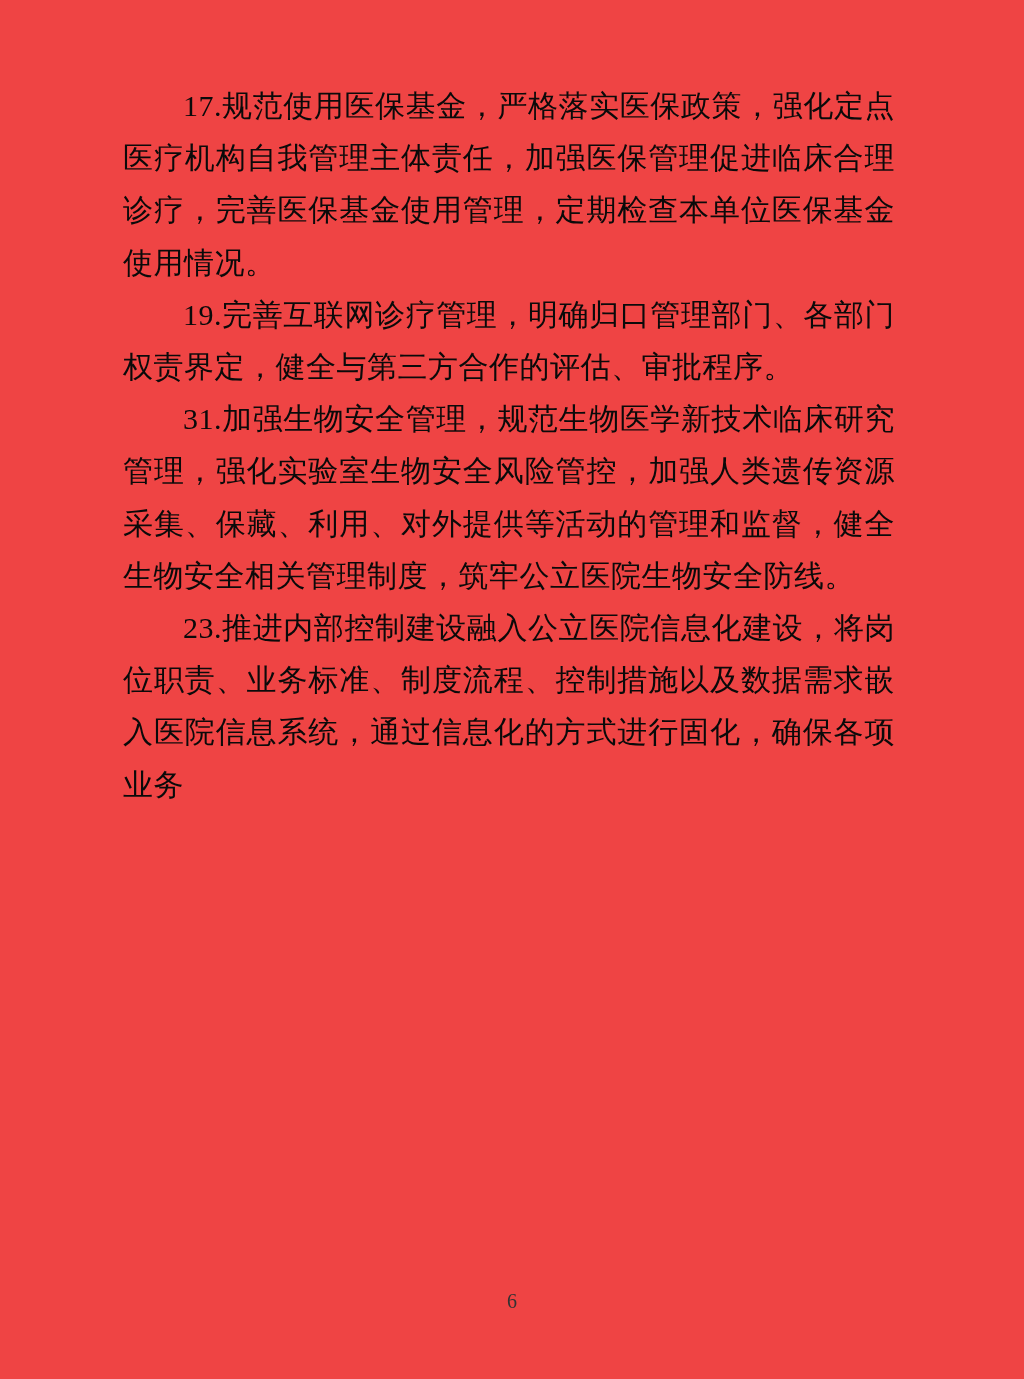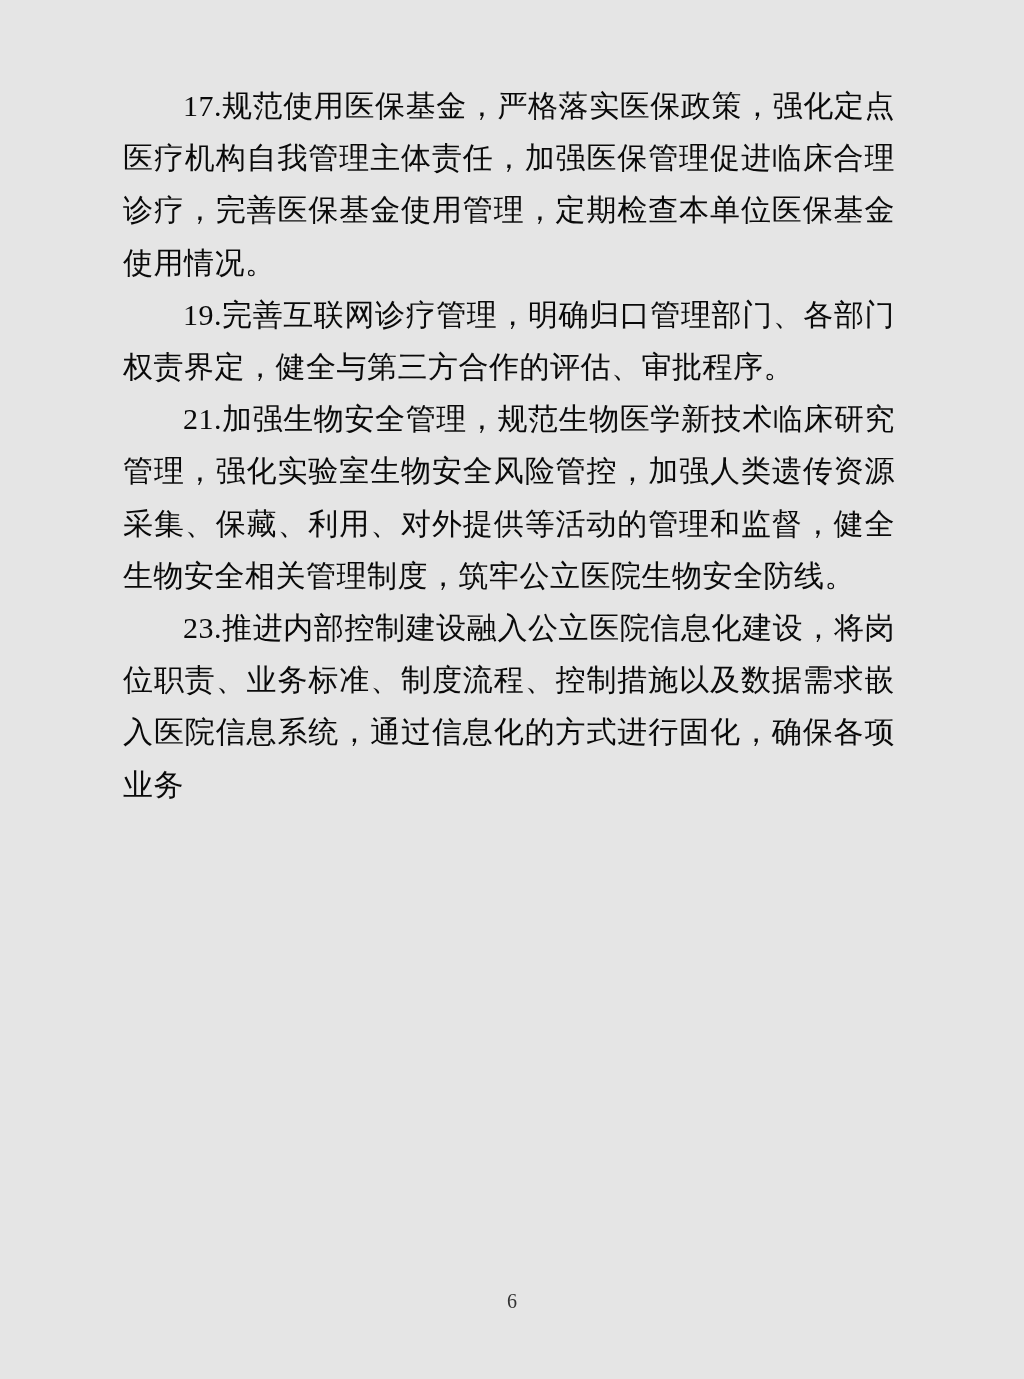--- a/index.html
+++ b/index.html
@@ -4,21 +4,21 @@
 <style>
   html, body {
     margin: 0;
     padding: 0;
     background: #ffffff;
   }
   .page {
     position: relative;
     width: 1024px;
     height: 1379px;
-    background: #e5e5e5;
+    background: #ef4444;
     overflow: hidden;
     font-family: "Liberation Serif", "DejaVu Serif", serif;
     color: #0a0a0a;
   }
   .content {
     position: absolute;
     left: 123px;
     top: 80px;
     width: 772px;
   }
@@ -47,19 +47,19 @@
     color: #333333;
   }
 </style>
 </head>
 <body>
 
 <div class="page">
   <div class="content">
     <p class="para">17.规范使用医保基金，严格落实医保政策，强化定点医疗机构自我管理主体责任，加强医保管理促进临床合理诊疗，完善医保基金使用管理，定期检查本单位医保基金使用情况。</p>
     <p class="para">19.完善互联网诊疗管理，明确归口管理部门、各部门权责界定，健全与第三方合作的评估、审批程序。</p>
-    <p class="para">21.加强生物安全管理，规范生物医学新技术临床研究管理，强化实验室生物安全风险管控，加强人类遗传资源采集、保藏、利用、对外提供等活动的管理和监督，健全生物安全相关管理制度，筑牢公立医院生物安全防线。</p>
+    <p class="para">31.加强生物安全管理，规范生物医学新技术临床研究管理，强化实验室生物安全风险管控，加强人类遗传资源采集、保藏、利用、对外提供等活动的管理和监督，健全生物安全相关管理制度，筑牢公立医院生物安全防线。</p>
     <p class="para">23.推进内部控制建设融入公立医院信息化建设，将岗位职责、业务标准、制度流程、控制措施以及数据需求嵌入医院信息系统，通过信息化的方式进行固化，确保各项业务</p>
   </div>
   <div class="footer">
     <span>6</span>
   </div>
 </div>
 
 </body></html>

